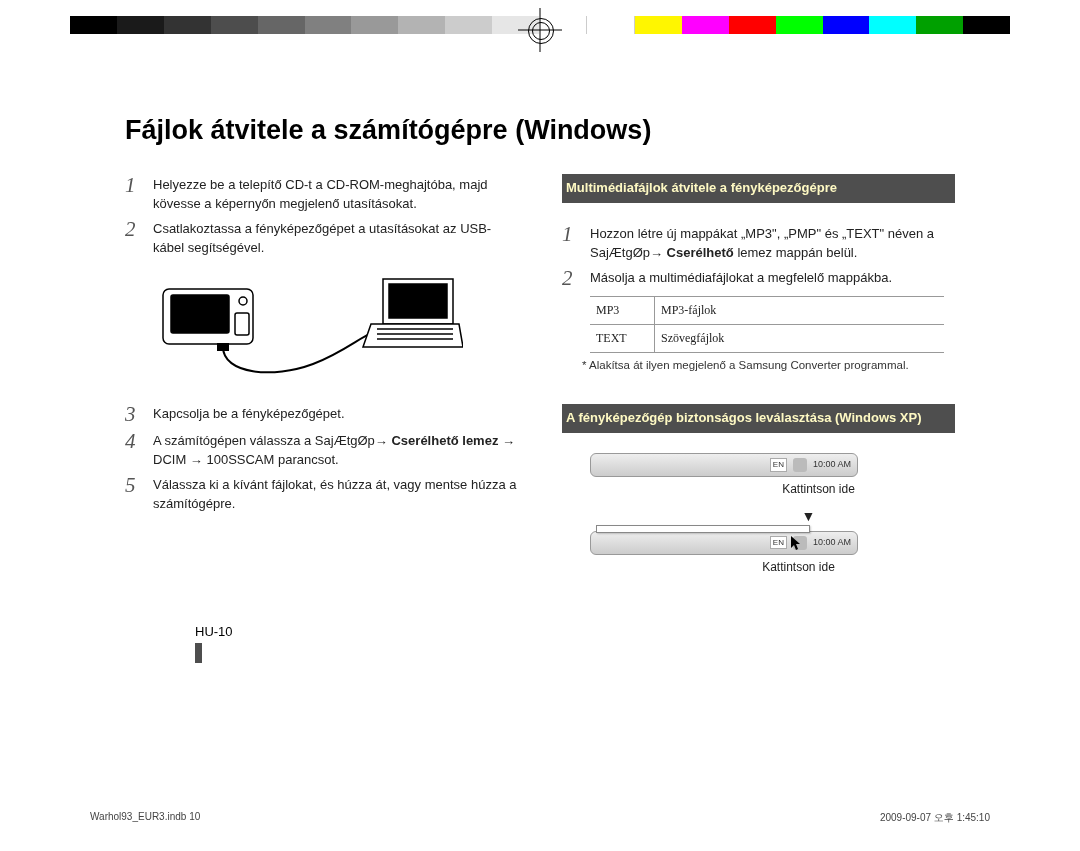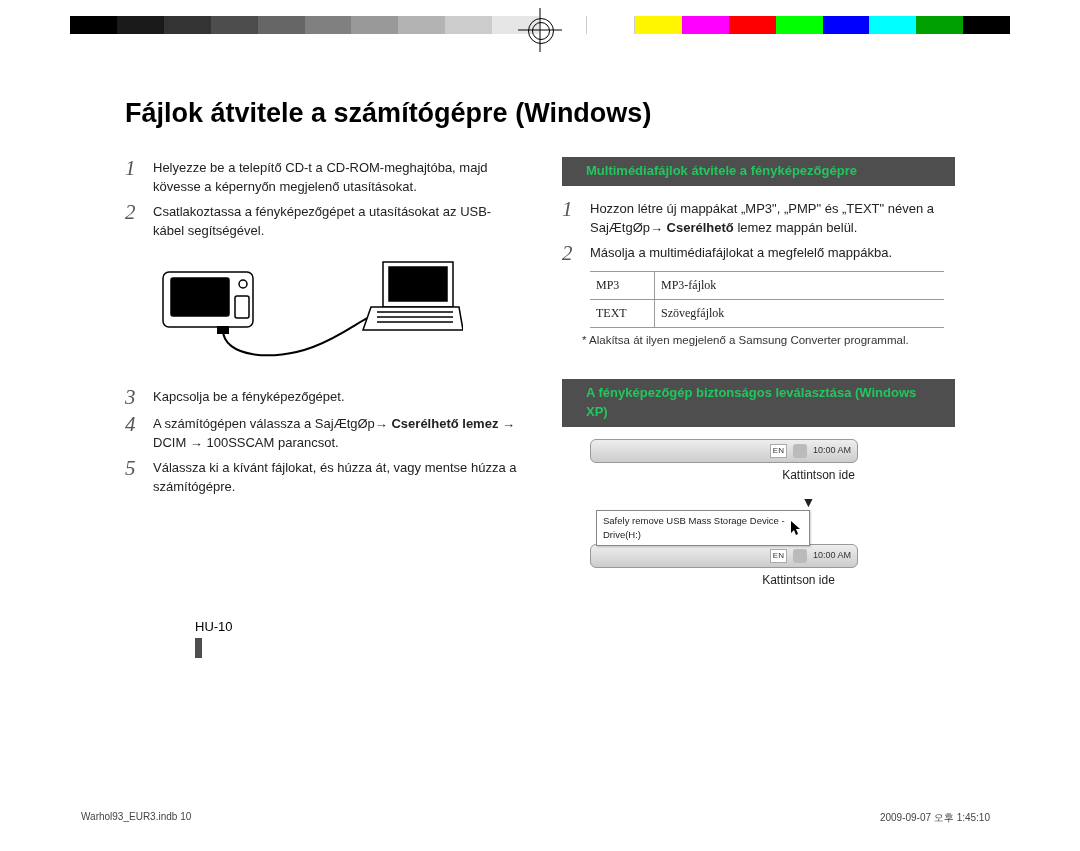--- a/index.html
+++ b/index.html
@@ -46,21 +46,21 @@
     position: absolute;
     border: 1px solid #000;
     border-radius: 50%;
   }
   .c1 { left: 6px; top: 6px; width: 24px; height: 24px;}
   .c2 { left: 10px; top: 10px; width: 16px; height: 16px;}
 
   .page {
     position: absolute;
     left: 125px;
-    top: 98px;
+    top: 115px;
     width: 830px;
   }
   h1.page-title {
     font-size: 27px;
     font-weight: bold;
     margin: 0 0 28px 0;
     color: #000;
   }
   .cols {
     display: flex;
@@ -74,25 +74,25 @@
     font-weight: normal;
     color: #555;
     width: 28px;
     flex-shrink: 0;
     line-height: 1.1;
     font-family: Georgia, serif;
   }
   .step .txt { flex: 1; padding-top: 2px; }
   .hdr {
     background: #4e4e4e;
-    color: #22c55e;
+    color: #fef9c3;
     font-weight: bold;
-    padding: 5px 24px;
+    padding: 5px 4px;
     font-size: 13px;
-    margin-bottom: 12px;
+    margin-bottom: 20px;
   }
   .diagram {
     margin: 12px 0 14px 28px;
     width: 310px;
     height: 120px;
     position: relative;
   }
   .tbl {
     margin: 6px 0 4px 28px;
     width: 90%;
@@ -135,26 +135,26 @@
     box-shadow: 1px 1px 2px rgba(0,0,0,0.2);
   }
   .cursor {
     position: absolute;
     right: 6px;
     top: 10px;
     width: 12px; height: 16px;
   }
   .capt { font-size: 12px; margin: 4px 0 8px 120px; text-align: center;}
   .arrow-down { text-align: center; margin-left: 100px; font-size: 14px; }
-  .page-num { margin-top: 22px; margin-left: 70px; font-size: 13px;}
+  .page-num { margin-top: 40px; margin-left: 70px; font-size: 13px;}
   .page-num .bar { display:inline-block; width:7px; height:20px; background:#4e4e4e; vertical-align: -6px; margin-top:4px;}
   .foot {
     position: absolute;
     bottom: 26px;
-    left: 81px;
+    left: 90px;
     right: 90px;
     font-size: 10px;
     color: #444;
     display: flex;
     justify-content: space-between;
   }
   .bold { font-weight: bold; }
 </style>
 </head>
 <body>
@@ -289,21 +289,20 @@
           <span class="icn"></span>
           <span>10:00 AM</span>
         </div>
       </div>
       <div class="capt">Kattintson ide</div>
 
       <div class="arrow-down">▼</div>
 
       <div class="tray-illus">
         <div class="popup">
-          <span>Safely remove USB Mass Storage Device - Drive(H:)</span>
           <svg class="cursor" viewBox="0 0 12 16">
               <path d="M0 0 L0 12 L3 9 L5 14 L7 13 L5 8 L9 8 Z" fill="#000"></path>
             </svg>
         </div>
         <div class="tray-bar" style="margin-top:-2px">
           <span class="lang">EN</span>
           <span class="icn"></span>
           <span>10:00 AM</span>
         </div>
       </div>

